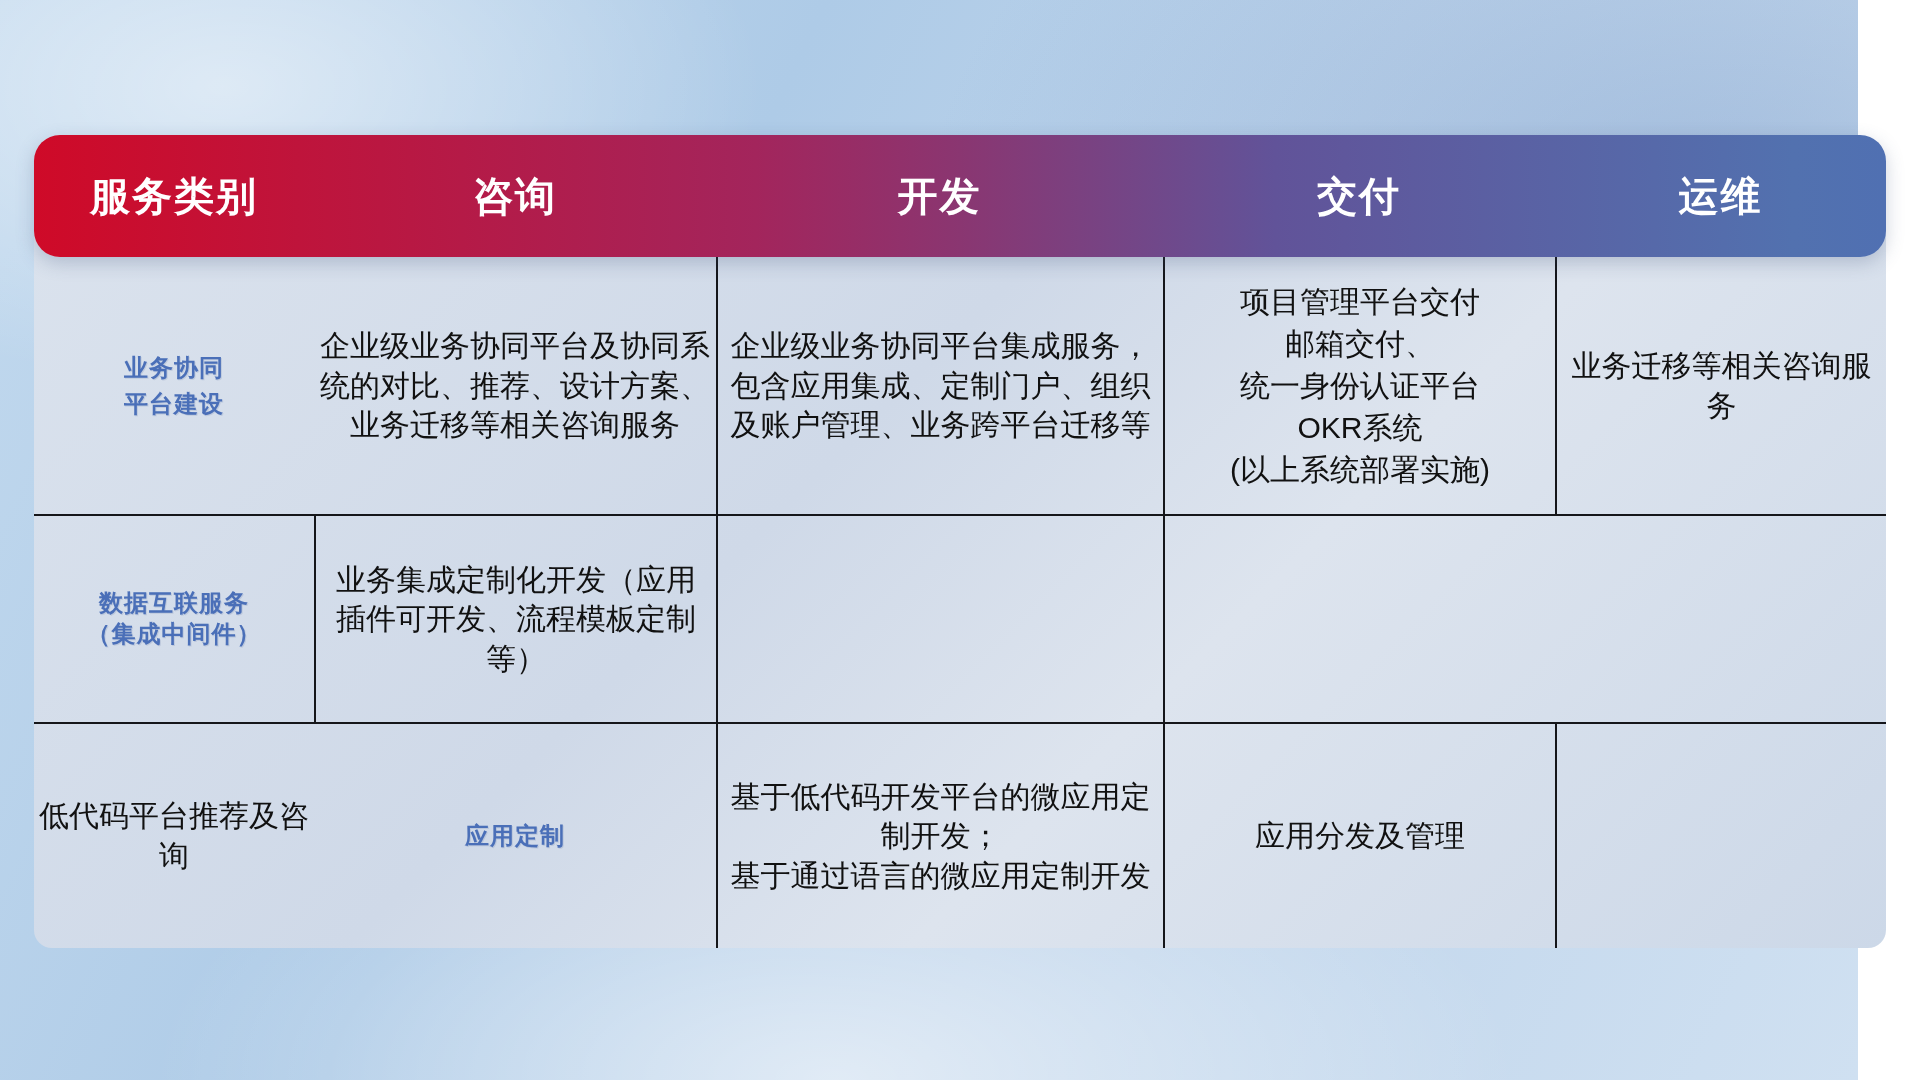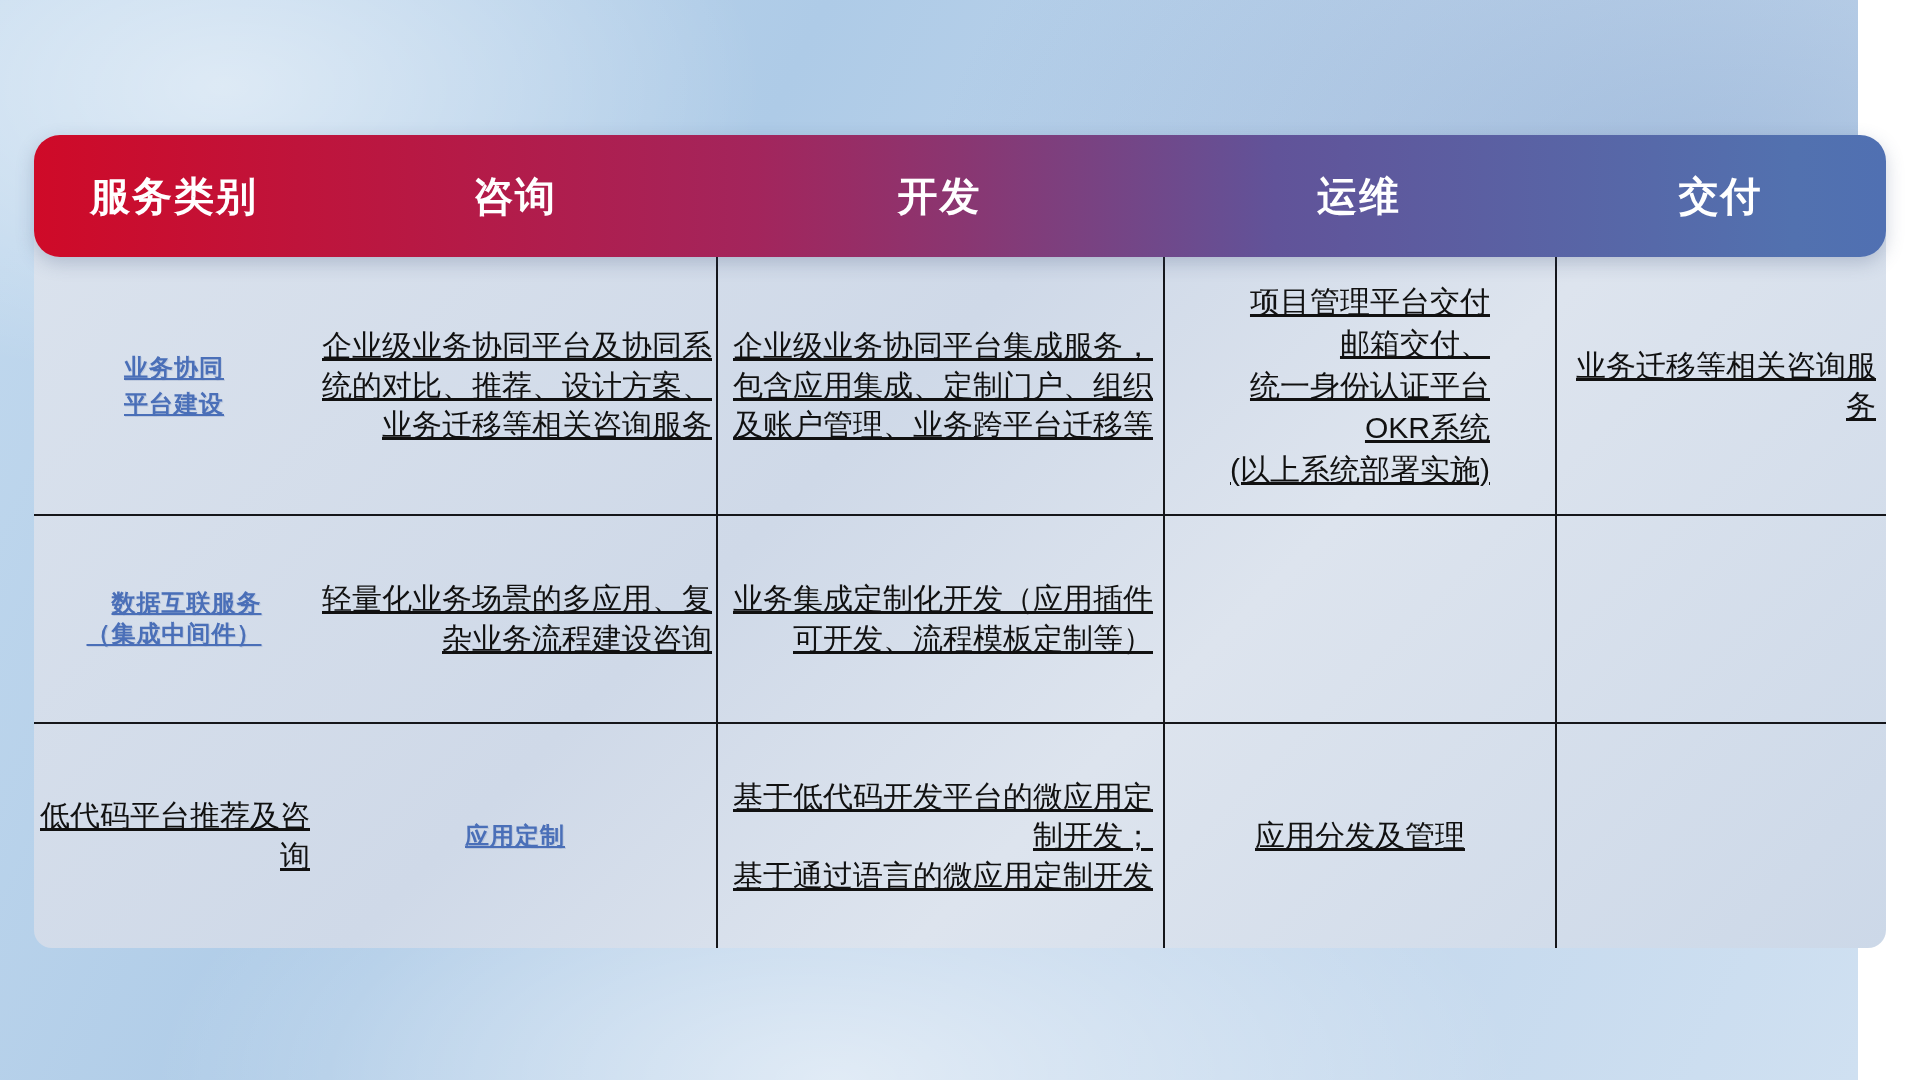--- a/index.html
+++ b/index.html
@@ -61,27 +61,26 @@
     grid-template-columns:280px 402px 447px 392px 331px;
   }
   .trow.r1{height:257px;}
   .trow.r2{height:208px;}
   .trow.r3{height:226px;}
   .trow + .trow{border-top:2px solid var(--line);}
   .cell{
     display:flex;
     align-items:center;
     justify-content:center;
-    text-align:right;
+    text-align:center;
     padding:0 10px;
     font-size:30px;
     line-height:1.32;
     color:var(--body-text);
     white-space:pre-line;
-    text-decoration:underline;
   }
   .cell.c2{padding:5px 4px;}
   .cell.c3,.cell.c4,.cell.c5{border-left:2px solid var(--line);}
   .cell.delivery{line-height:1.4;}
   .cell.category{
     color:var(--cat-blue);
     font-weight:bold;
     font-size:24px;
     line-height:1.5;
     letter-spacing:1px;
@@ -92,43 +91,42 @@
 </head>
 <body>
 
 <div class="page">
   <div class="table">
 
     <div class="thead">
       <div class="hcell">服务类别</div>
       <div class="hcell">咨询</div>
       <div class="hcell">开发</div>
+      <div class="hcell">交付</div>
       <div class="hcell">运维</div>
-      <div class="hcell">交付</div>
     </div>
 
     <div class="tbody">
 
       <div class="trow r1">
         <div class="cell c1 category">业务协同
 平台建设</div>
         <div class="cell c2">企业级业务协同平台及协同系统的对比、推荐、设计方案、业务迁移等相关咨询服务</div>
         <div class="cell c3">企业级业务协同平台集成服务，包含应用集成、定制门户、组织及账户管理、业务跨平台迁移等</div>
         <div class="cell c4 delivery">项目管理平台交付
 邮箱交付、
 统一身份认证平台
 OKR系统
 (以上系统部署实施)</div>
         <div class="cell c5">业务迁移等相关咨询服务</div>
       </div>
 
       <div class="trow r2">
         <div class="cell c1 category">数据互联服务
 （集成中间件）</div>
-        <div class="cell c2">轻量化业务场景的多应用、复杂业务流程建设咨询</div>
         <div class="cell c3">业务集成定制化开发（应用插件可开发、流程模板定制等）</div>
         <div class="cell c4 delivery"></div>
         <div class="cell c5"></div>
       </div>
 
       <div class="trow r3">
         <div class="cell c2">低代码平台推荐及咨询</div>
         <div class="cell c1 category">应用定制</div>
         <div class="cell c3">基于低代码开发平台的微应用定制开发；
 基于通过语言的微应用定制开发</div>

